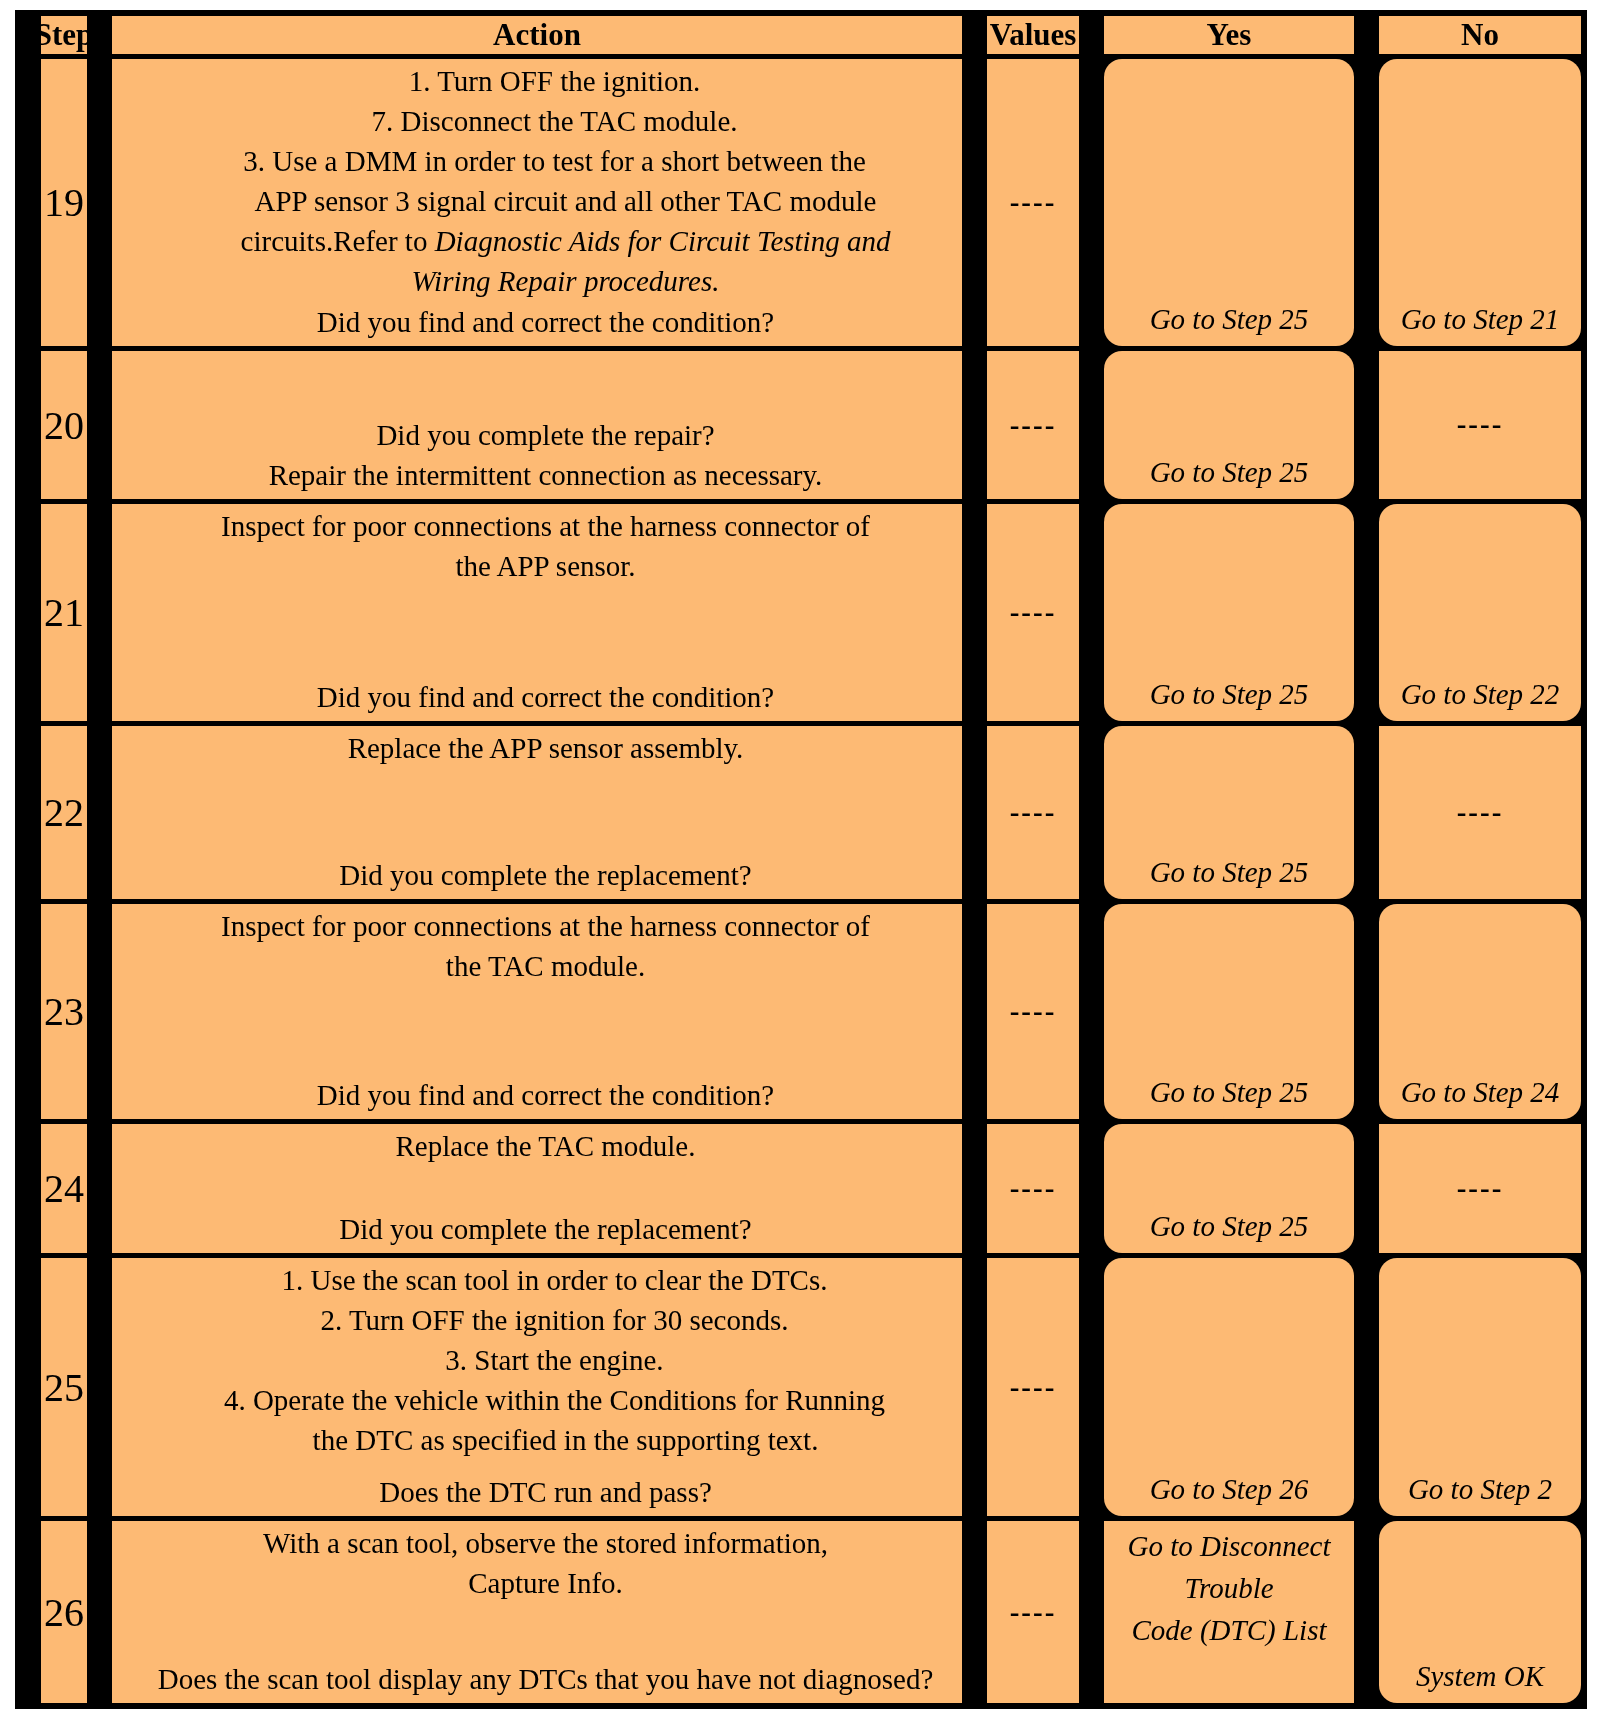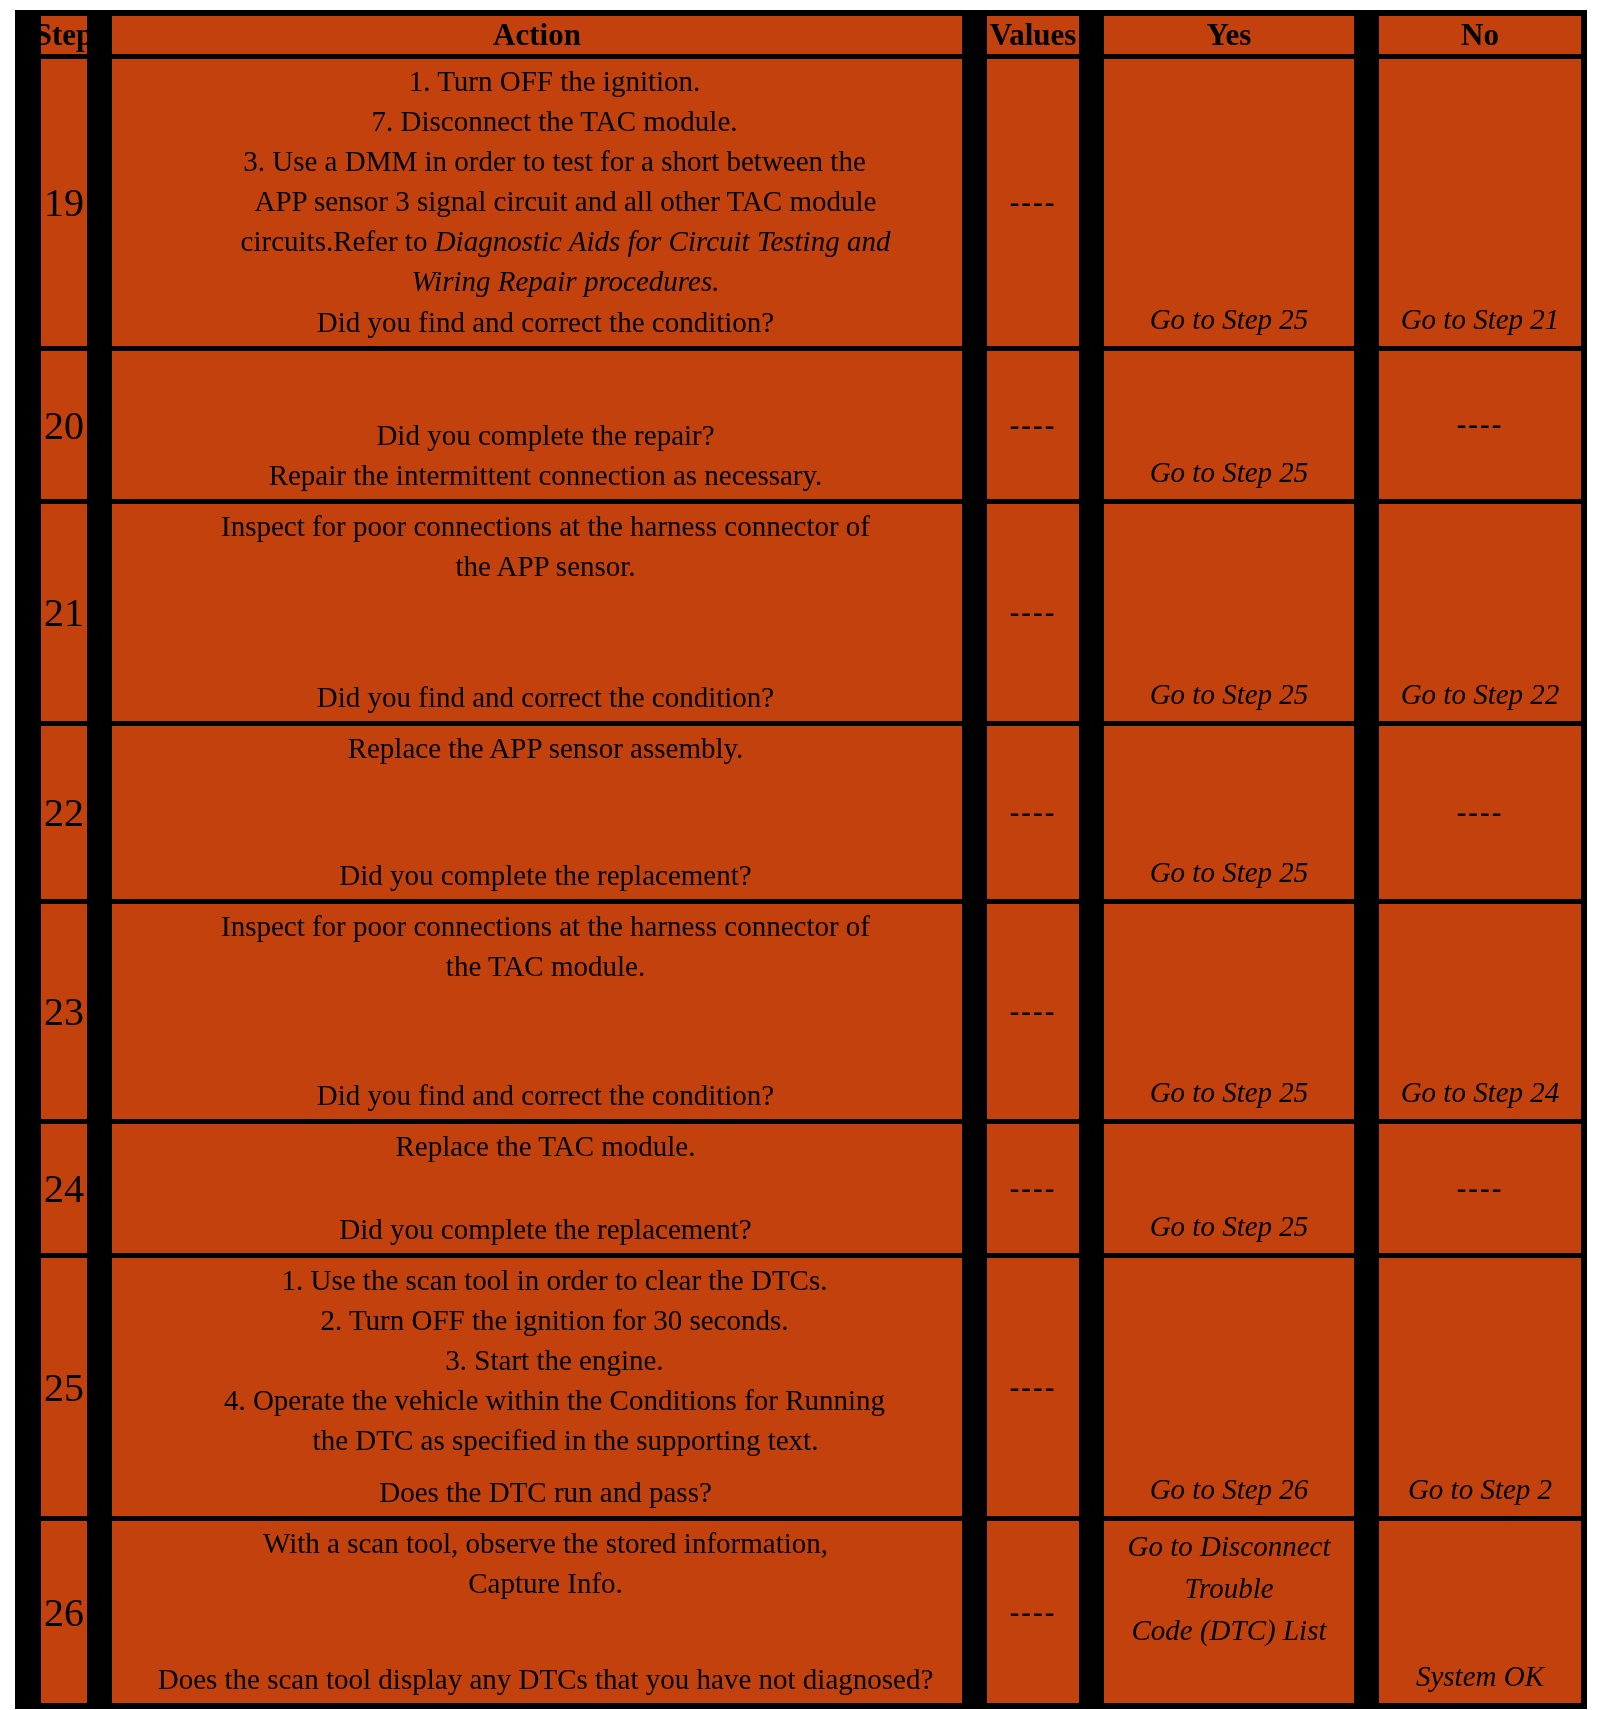--- a/index.html
+++ b/index.html
@@ -9,34 +9,34 @@
     display:grid;
     grid-template-columns:66px 870px 112px 270px 222px;
     grid-template-rows:38px 287px 148px 217px 173px 215px 129px 258px 182px;
     gap:5px;
     background:#000;
     border:6px solid #000;
     width:max-content;
     font-family:"Liberation Serif","DejaVu Serif",serif;
     color:#000;
   }
-  .cell{background:#c2410c;overflow:hidden;margin-left:20px;}
+  .cell{background:#fdba74;overflow:hidden;margin-left:20px;}
   .hcell{display:flex;align-items:center;justify-content:center;
          font-weight:bold;font-size:31px;}
   .stepcell{display:flex;align-items:center;justify-content:center;font-size:40px;}
   .actioncell{display:flex;flex-direction:column;padding:2px 10px 4px 27px;font-size:29px;}
   .line{line-height:40px;min-height:40px;white-space:nowrap;text-align:center;}
   .line.list{margin-left:18px;}
   .line.cont{margin-left:40px;}
   .line.question{margin-top:auto;white-space:normal;line-height:40px;}
   .it{font-style:italic;}
   .valuescell{display:flex;align-items:center;justify-content:center;}
   .choicecell{display:flex;flex-direction:column;align-items:center;text-align:center;
               font-size:29px;font-style:italic;padding:4px 6px 6px;}
-  .choicecell.v-bottom{justify-content:flex-end;}
+  .choicecell.v-bottom{justify-content:flex-end;border-radius:18px;}
   .choicecell.v-middle{justify-content:center;}
   .choicecell.v-top{justify-content:flex-start;}
   .gline{line-height:42px;}
   .dash{font-weight:bold;font-style:normal;letter-spacing:2px;font-size:29px;}
 </style>
 </head>
 <body>
 
 <div class="wrap">
   <div id="grid">

